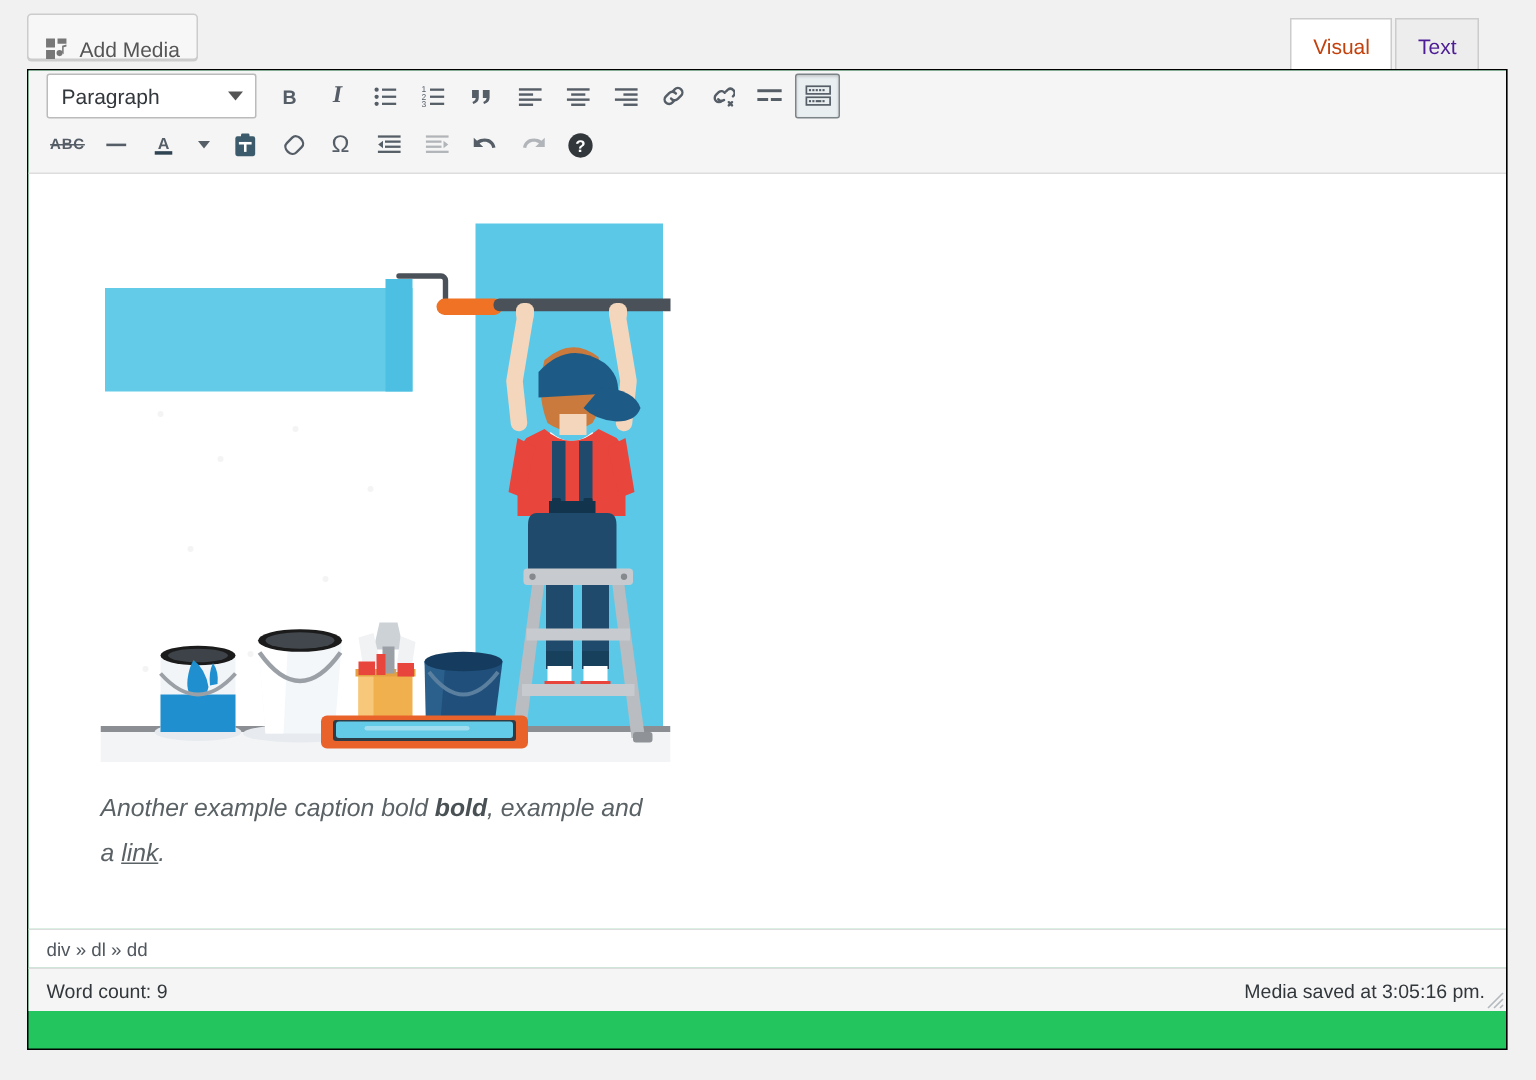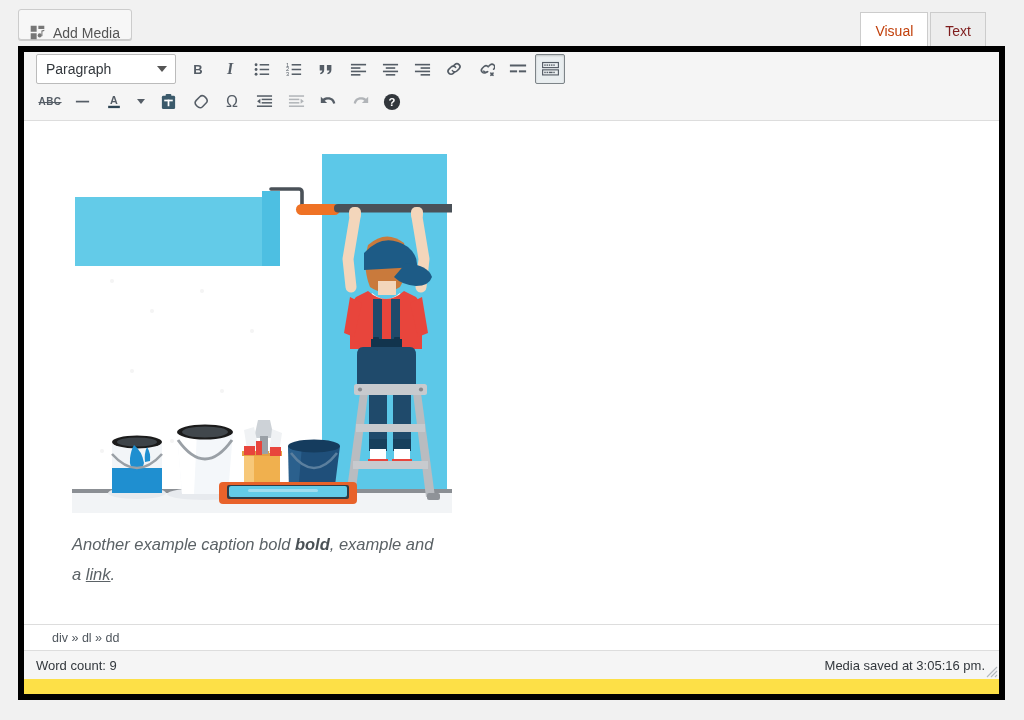--- a/index.html
+++ b/index.html
@@ -43,38 +43,38 @@
     display: flex; align-items: flex-end;
   }
   .tab {
     height: 36px;
     padding: 0 14px;
     display: flex; align-items: center;
     font-size: 14px;
     border: 1px solid #ccc;
     border-bottom: none;
     background: #ededed;
-    color: #7f1d1d;
+    color: #4c1d95;
     cursor: pointer;
     position: relative; top: 1px;
   }
   .tab.active {
     background: #fff;
     color: #c2410c;
     border-color: #ccc;
   }
   .tab:first-child { margin-right: 2px; }
 
   
   .editor {
     position: absolute;
     left: 18px; top: 46px;
     width: 987px; height: 654px;
-    background: #fde047;
-    border: 6px solid #000000;
+    background: #22c55e;
+    border: 1px solid #000000;
   }
 
   
   .toolbar {
     background: #f5f5f5;
     border-bottom: 1px solid #ddd;
     padding: 0;
   }
   .tb-row {
     display: flex; align-items: center;
@@ -169,21 +169,21 @@
   }
   .caption b { font-weight: 700; color: #4a5155; }
   .caption .lnk { text-decoration: underline; color: #5b6266; cursor: pointer; }
 
   
   .pathbar {
     height: 26px;
     background: #fff;
     border-top: 1px solid #ddd;
     display: flex; align-items: center;
-    padding-left: 28px;
+    padding-left: 12px;
     font-size: 12.5px;
     color: #50575e;
   }
   .statusbar {
     position: relative;
     height: 29px;
     background: #f5f5f5;
     border-top: 1px solid #ddd;
     display: flex; align-items: center;
     justify-content: space-between;

